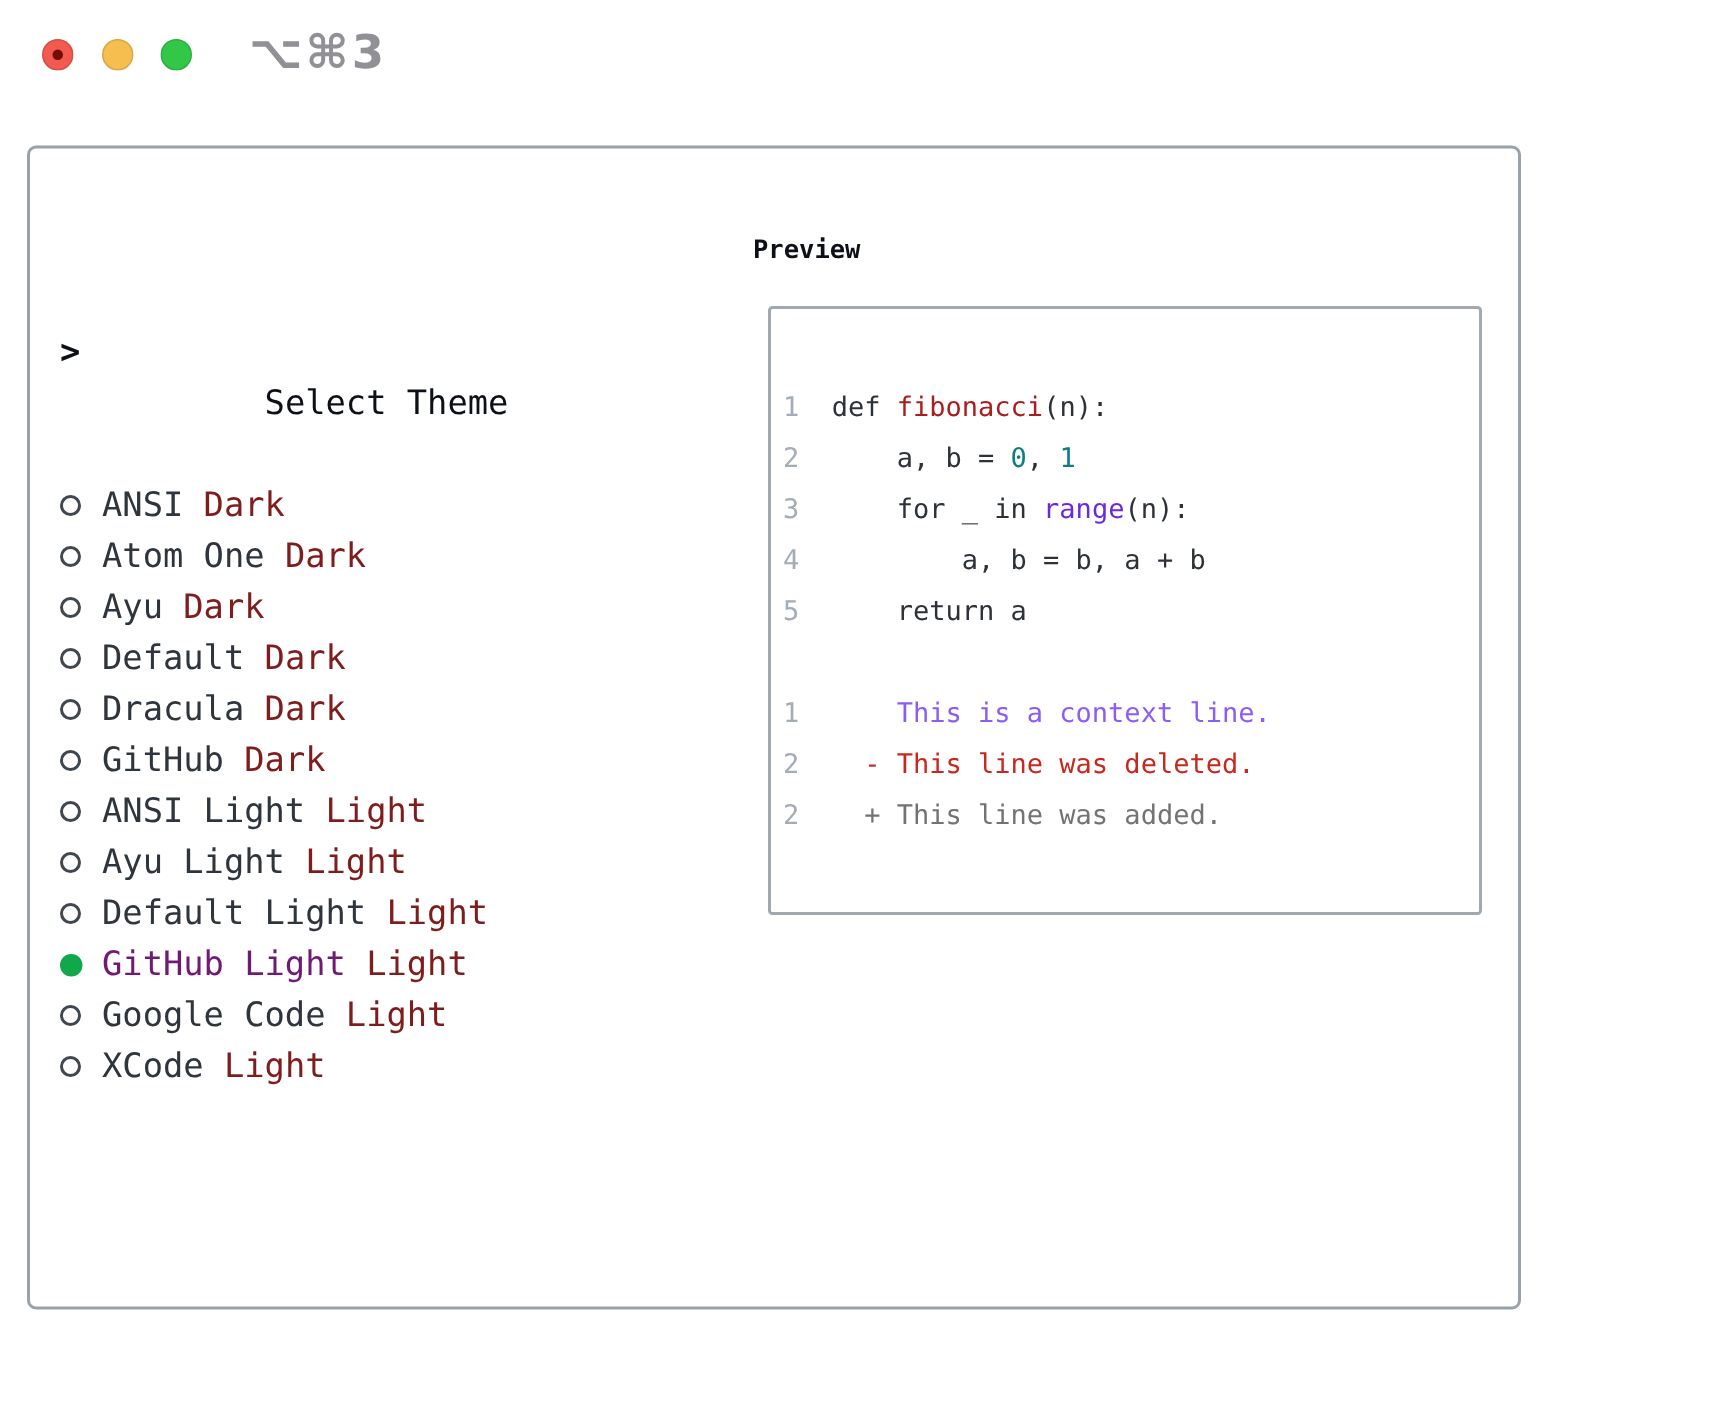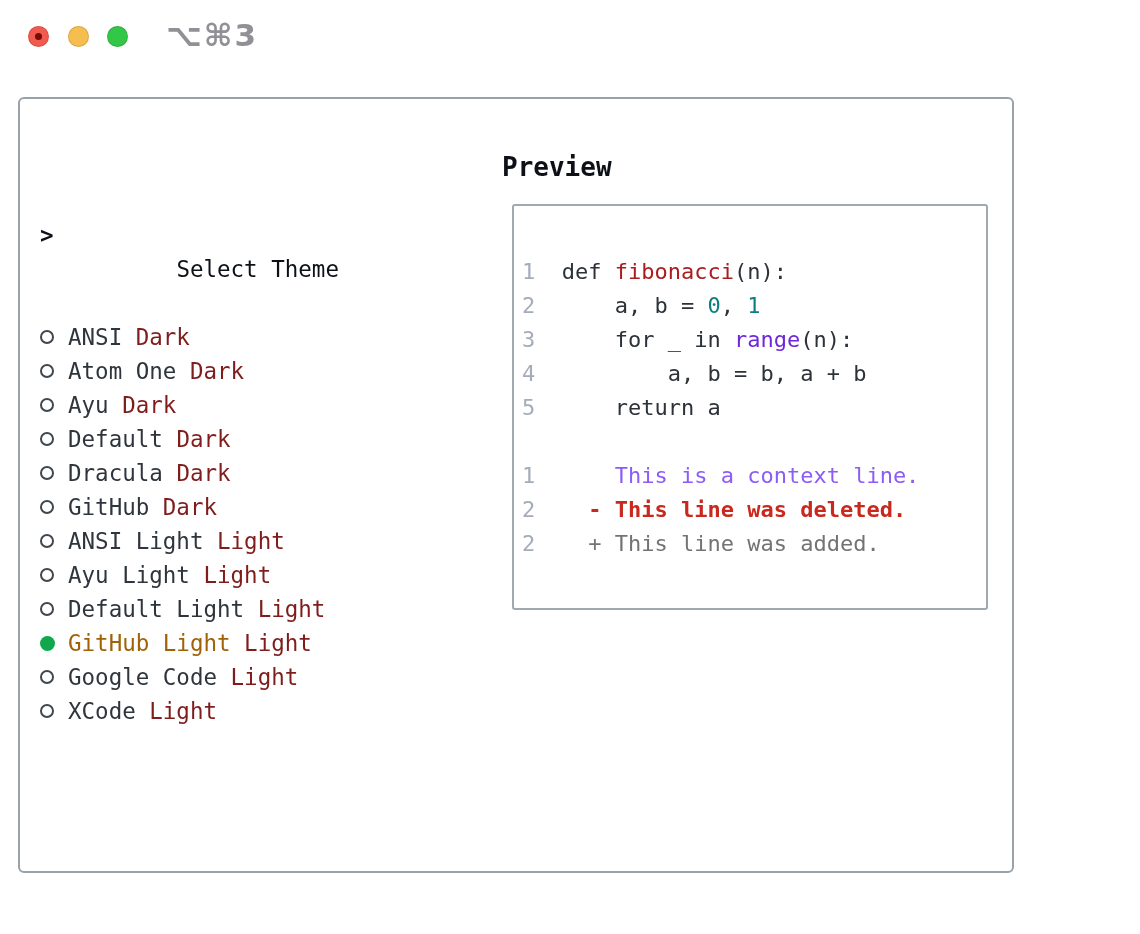--- a/index.html
+++ b/index.html
@@ -23,37 +23,37 @@
 
   .left-col { position:absolute; left:20px; top:51px; width:450px;
               font-size:22.5px; line-height:34px; color:#2f353c; white-space:pre; }
   .row { position:relative; height:34px; padding-left:28px; }
   .row.blank { height:34px; }
   .prompt-marker { position:absolute; left:0; top:0; font-weight:700; color:#0d1117; }
   .hdr { font-weight:400; color:#0d1117; }
   .radio { position:absolute; left:0; top:10px; width:14px; height:14px; border-radius:50%;
            border:2px solid #40474e; background:transparent; }
   .radio.sel { border:none; width:15px; height:15px; background:#11a74b; top:9.5px; }
-  .green-text { color:#a16207;margin-top:33px; }
+  .green-text { color:#701a75;margin-top:33px; }
   .tag { color:#7f1d1d; }
 
   
-  .preview-title { position:absolute; left:482px; top:51px; font-size:26px; line-height:34px;
+  .preview-title { position:absolute; left:482px; top:51px; font-size:17px; line-height:34px;
                    font-weight:700; color:#0d1117;text-align:center; }
   .preview-box { position:absolute; left:492px; top:105px; width:476px; height:406px;
                  border:2px solid #a0a8b0; border-radius:3px; background:#ffffff; overflow:hidden; }
-  .code { padding:49px 0 0 8px; font-size:22px; line-height:34px; white-space:pre; }
+  .code { padding:49px 0 0 8px; font-size:18px; line-height:34px; white-space:pre; }
   .code-line { height:34px; }
   .c-num     { color:#a3acb8; }
   .c-plain   { color:#2c3238; }
   .c-func    { color:#aa1d1e; }
   .c-builtin { color:#6d28d9; }
   .c-number  { color:#0e7d82; }
   .c-context { color:#8b5cf6; }
-  .c-deleted { color:#c8281d;font-weight:bold; }
+  .c-deleted { color:#c8281d; }
   .c-added   { color:#737373; }
 </style>
 </head>
 <body>
 
 <div class="window">
 
   <div class="titlebar">
     <div class="dot red"></div>
     <div class="dot yellow"></div>

